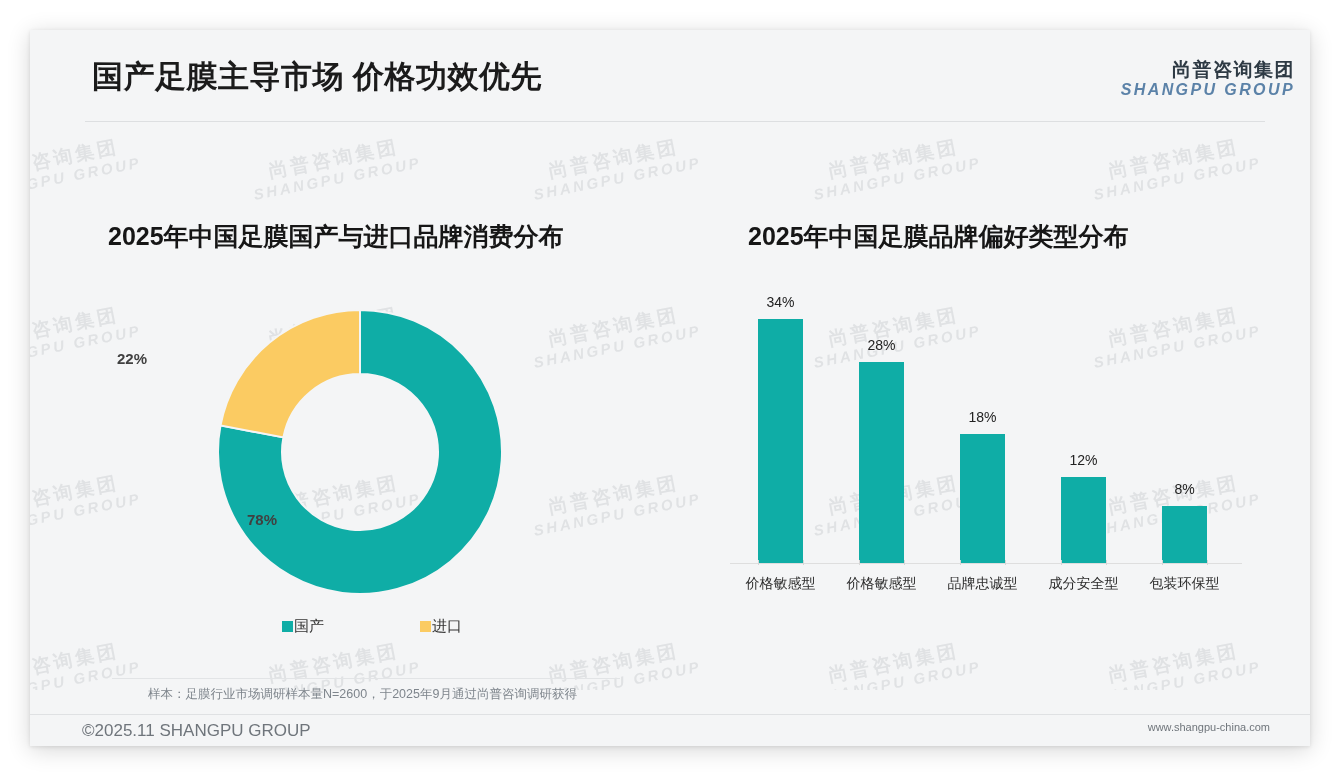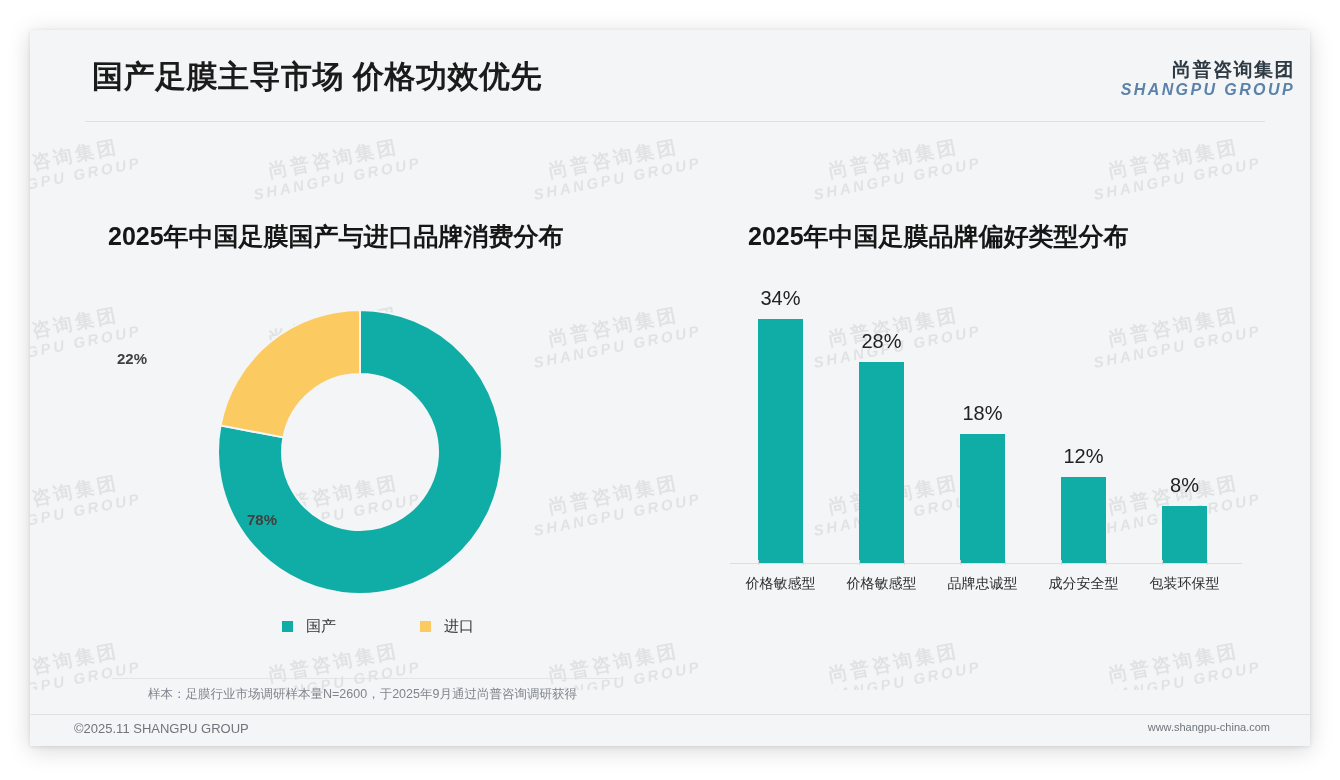--- a/index.html
+++ b/index.html
@@ -126,21 +126,21 @@
     position: absolute;
     left: 180px;
     top: 487px;
     width: 300px;
     height: 26px;
   }
   .legend-item {
     position: absolute;
     display: flex;
     align-items: center;
-    gap: 13px;
+    gap: 1px;
   }
   #legend-item-domestic { left: 72px; top: 0; }
   #legend-item-import   { left: 210px; top: 0; }
   .legend-swatch { width: 11px; height: 11px; display: inline-block; }
   .legend-label  { font-size: 15px; color: #333333; }
 
   
   #bar-chart {
     position: absolute;
     left: 700px;
@@ -160,21 +160,21 @@
     bottom: 0;
     left: 28px;
     width: 45px;
     background: #0fada6;
   }
   .bar-value {
     position: absolute;
     left: 0;
     width: 101px;
     text-align: center;
-    font-size: 20px;
+    font-size: 14px;
     color: #222222;
   }
   #bar-axis-line {
     position: absolute;
     left: 0;
     top: 273px;
     width: 512px;
     height: 1px;
     background: #dedede;
   }
@@ -215,23 +215,23 @@
   #footer-divider {
     position: absolute;
     left: 0;
     top: 684px;
     width: 1280px;
     height: 1px;
     background: #dfe1e3;
   }
   #footer-copyright {
     position: absolute;
-    left: 44px;
+    left: 52px;
     top: 691px;
-    font-size: 13px;
+    font-size: 17px;
     color: #6f757b;
     white-space: nowrap;
     text-align: right;
   }
   #footer-website {
     position: absolute;
     right: 40px;
     top: 691px;
     font-size: 11px;
     color: #6f757b;

